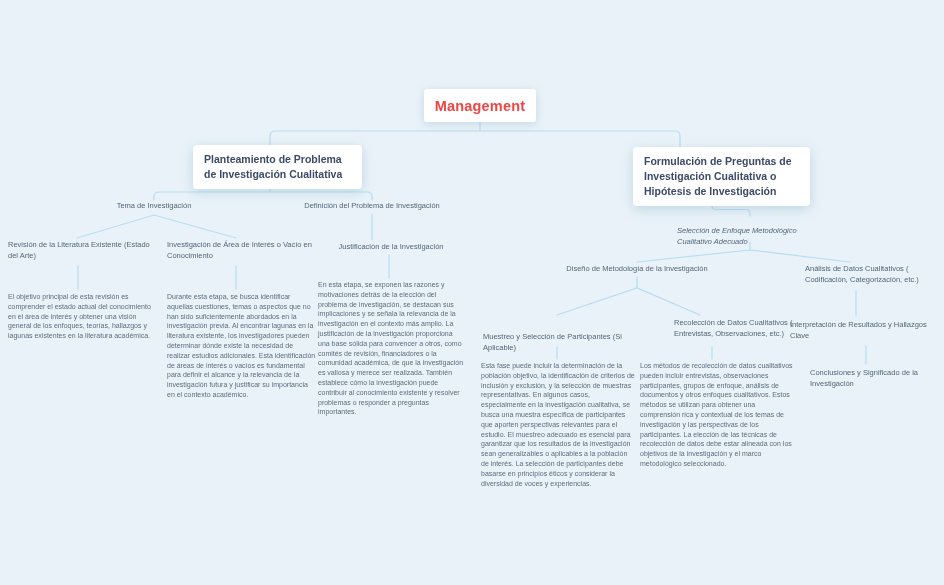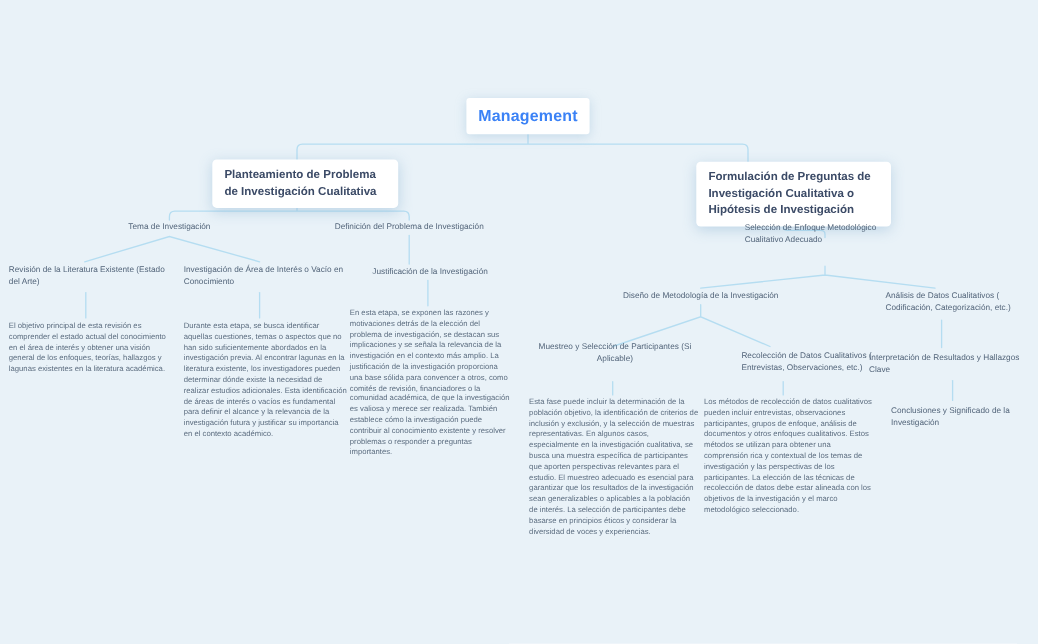--- a/index.html
+++ b/index.html
@@ -7,21 +7,21 @@
     position:relative;width:944px;height:585px;overflow:hidden;
     background:#e9f2f8;
     font-family:"Liberation Sans",sans-serif;
   }
   svg.connectors{position:absolute;left:0;top:0;width:944px;height:585px;}
   .root-node{
     position:absolute;left:424px;top:89px;width:112px;height:33px;
     background:#ffffff;border-radius:3px;
     box-shadow:0 2px 10px rgba(140,180,210,.40);
     display:flex;align-items:center;justify-content:center;
-    font-weight:bold;font-size:14.5px;color:#3b82f6;letter-spacing:.2px;
+    font-weight:bold;font-size:14.5px;color:#ef4444;letter-spacing:.2px;
   }
   .bubble{
     position:absolute;background:#ffffff;border-radius:4px;
     box-shadow:0 3px 12px rgba(140,180,210,.45);
     padding:7px 11px;
   }
   .bubble .title{font-size:10.5px;font-weight:bold;color:#3b4a66;line-height:1.42;}
   .blob-left{left:193px;top:145px;width:147px;}
   .blob-right{left:633px;top:147px;width:155px;}
   .label{
@@ -29,24 +29,24 @@
   }
   .label.ctr{transform:translateX(-50%);text-align:center;white-space:nowrap;}
   .para{
     position:absolute;font-size:7px;color:#5b6c7f;line-height:1.4;
   }
   .lbl-tema{left:154px;top:201px;}
   .lbl-definicion{left:372px;top:201px;}
   .lbl-revision{left:8px;top:240px;width:150px;}
   .lbl-identificacion{left:167px;top:240px;width:150px;}
   .lbl-justificacion{left:391px;top:242px;}
-  .lbl-seleccion{left:677px;top:202px;width:150px;}
+  .lbl-seleccion{left:677px;top:226px;width:150px;font-style:italic;}
   .lbl-diseno{left:637px;top:264px;}
   .lbl-analisis{left:805px;top:264px;width:122px;}
-  .lbl-muestreo{left:483px;top:310px;width:152px;text-align:center;}
+  .lbl-muestreo{left:483px;top:332px;width:152px;}
   .lbl-recoleccion{left:674px;top:318px;width:140px;}
   .lbl-interpretacion{left:790px;top:320px;width:150px;}
   .lbl-conclusiones{left:810px;top:368px;width:118px;}
   .para-revision{left:8px;top:292px;width:146px;}
   .para-identificacion{left:167px;top:292px;width:150px;}
   .para-justificacion{left:318px;top:280px;width:148px;}
   .para-muestreo{left:481px;top:361px;width:154px;}
   .para-recoleccion{left:640px;top:361px;width:154px;}
 </style>
 </head>

